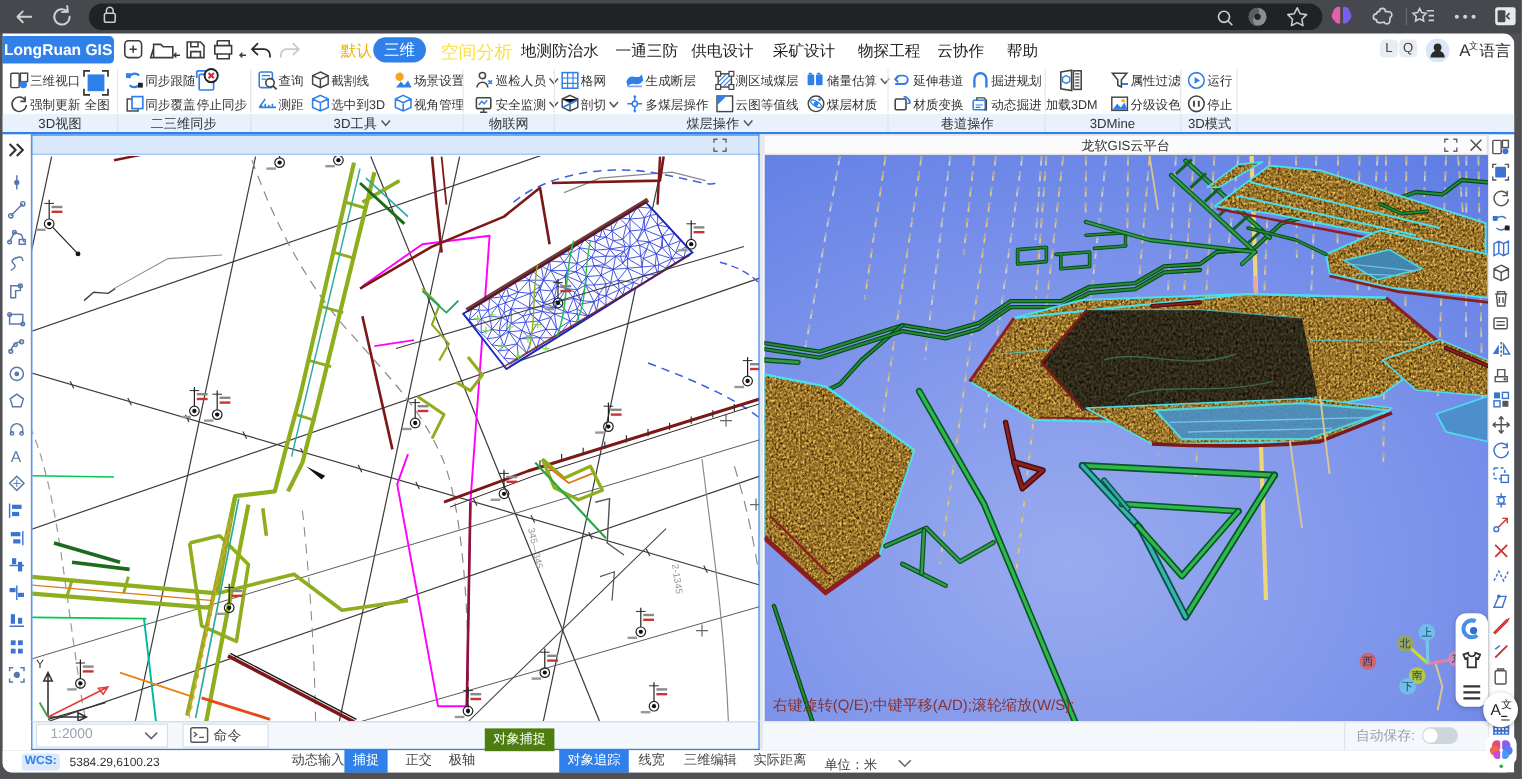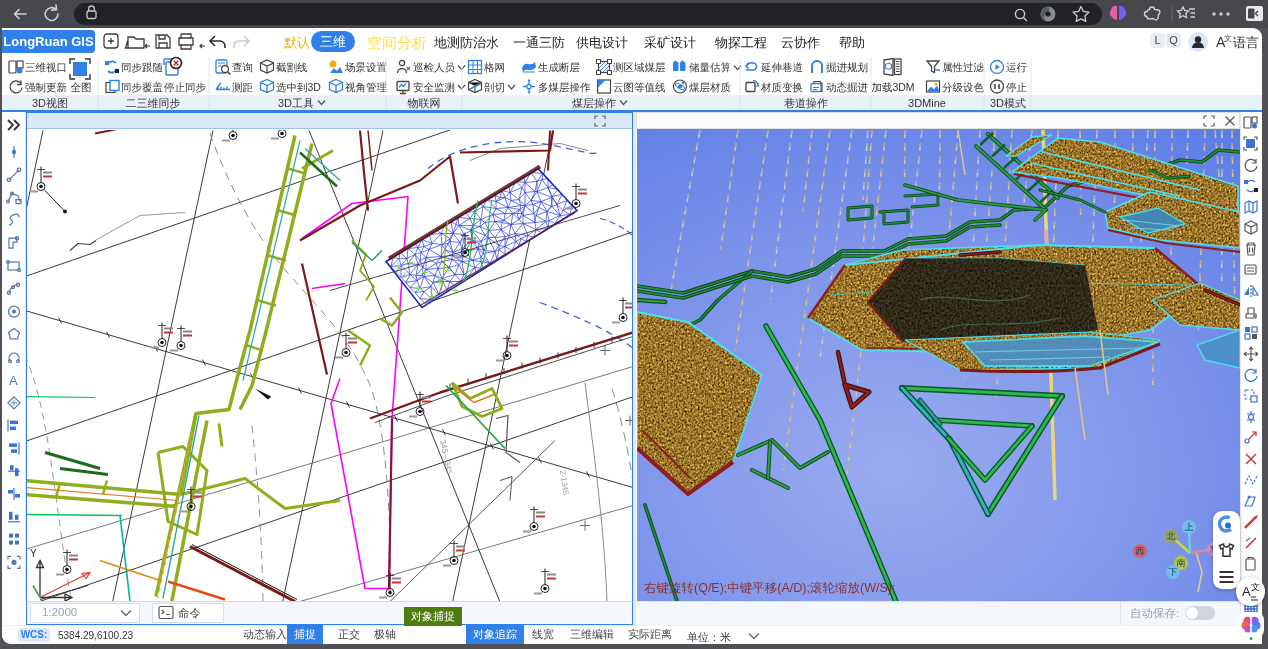--- a/index.html
+++ b/index.html
@@ -1026,20 +1026,21 @@
       <g transform="translate(3,486.0)" fill="none" stroke="#3b74d0" stroke-width="1.2">
         <path d="M2 2 h12 v12 h-12z M2 5 h12 M2 8 h12 M2 11 h12 M5 2 v12 M8 2 v12 M11 2 v12" stroke-width="1.4"></path>
       </g>
     </svg>
 <div class="abs" style="left:26px;top:112px;width:607px;height:16.5px;background:#d9e8fb;border:1px solid #2f80e8;border-bottom:1px solid #9fc3ee;"></div>
 <svg class="abs" style="left:594px;top:115px;" width="12" height="12">
       <path d="M1 4 v-3 h3 M8 1 h3 v3 M11 8 v3 h-3 M4 11 h-3 v-3" fill="none" stroke="#666" stroke-width="1.2"></path>
     </svg>
 <div class="abs" style="left:633px;top:112px;width:3px;height:513px;background:#e8e8e8;"></div>
 <div class="abs" style="left:636px;top:112px;width:604px;height:16.5px;background:#fbfbfb;border:1px solid #e0e0e0;"></div>
+<div class="abs txt" style="left:636px;top:114px;width:604px;text-align:center;font-size:11px;color:#333;">龙软GIS云平台</div>
 <svg class="abs" style="left:1203px;top:115px;" width="12" height="12">
       <path d="M1 4 v-3 h3 M8 1 h3 v3 M11 8 v3 h-3 M4 11 h-3 v-3" fill="none" stroke="#666" stroke-width="1.2"></path>
     </svg>
 <svg class="abs" style="left:1224px;top:115px;" width="12" height="12">
       <path d="M1.5 1.5 l9 9 m0 -9 l-9 9" stroke="#555" stroke-width="1.3"></path>
     </svg>
 <div class="abs" style="left:26px;top:128px;width:1px;height:474px;background:#2f80e8;"></div>
     <div class="abs" style="left:632px;top:128px;width:1px;height:474px;background:#2f80e8;"></div>
 <div class="abs" style="left:26px;top:601px;width:607px;height:24px;background:#f4f7fb;border:1px solid #2f80e8;border-top:1px solid #c9daf0;"></div>
 <div class="abs" style="left:636px;top:601px;width:604px;height:24px;background:#f4f7fb;border-top:1px solid #e0e0e0;"></div>

